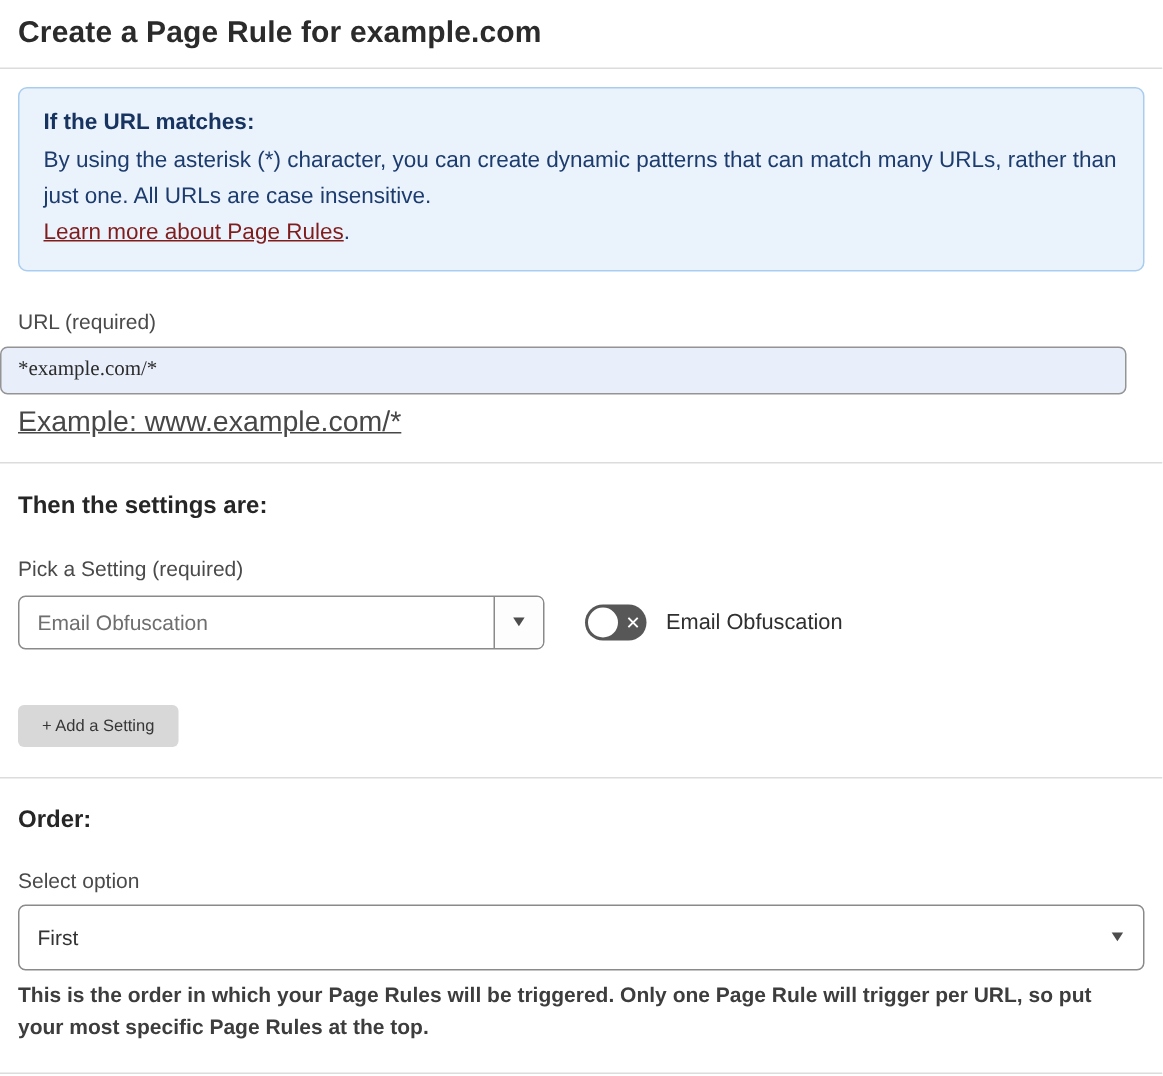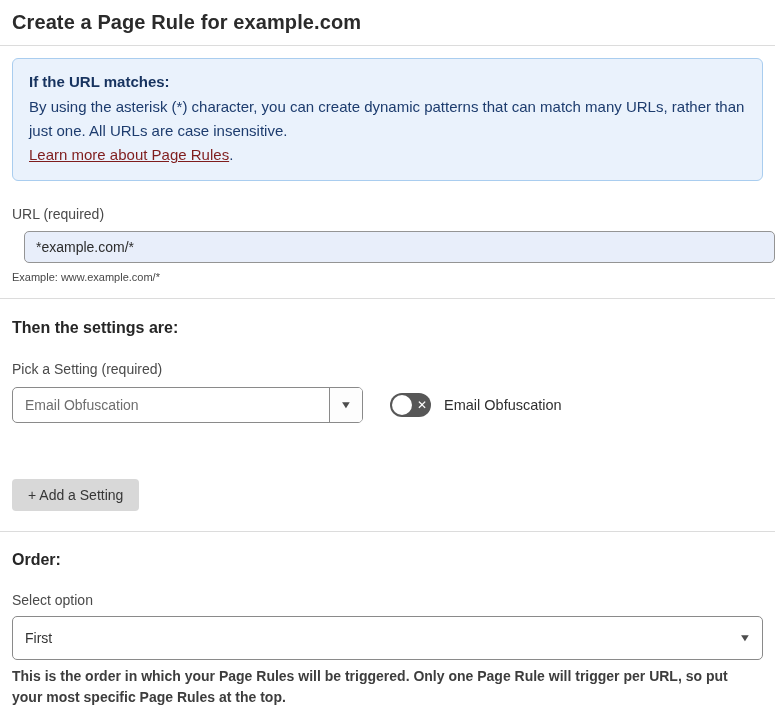--- a/index.html
+++ b/index.html
@@ -51,35 +51,36 @@
   
   .field-label {
     font-size: 14px;
     color: #4a4a4a;
     margin: 0 12px;
   }
   .url-label { margin-top: 25px; }
   .url-input {
     display: block;
     width: 751px;
-    margin: 9px 12px 0 24px;
+    margin: 9px 12px 0 0;
     height: 32px;
     background: #e8eefa;
     border: 1px solid #949494;
     border-radius: 5px;
     padding: 0 11px;
-    font-family: Liberation Sans, sans-serif;
+    font-family: Liberation Serif, serif;
     font-size: 14px;
     color: #2c2c2c;
     outline: none;
   }
   .helper-text {
-    font-size: 11px;
+    font-size: 19px;
     color: #474747;
     margin: 8px 12px 0 12px;
+    text-decoration: underline;
   }
   .div-url { margin-top: 15px; }
 
   .section-heading {
     font-size: 16px;
     font-weight: 700;
     color: #262626;
     margin: 20px 12px 0 12px;
   }
   .pick-label { margin-top: 24px; }
@@ -151,28 +152,28 @@
     font-size: 12px;
     font-weight: 700;
   }
   .toggle-label {
     font-size: 14.5px;
     color: #2f2f2f;
     margin-left: 13px;
   }
 
   .add-setting-btn {
-    margin: 56px 12px 0 12px;
+    margin: 37px 12px 0 12px;
     display: inline-block;
     background: #d8d8d8;
     color: #363636;
     border: none;
     border-radius: 4px;
     font-family: "Liberation Sans", "DejaVu Sans", sans-serif;
-    font-size: 14px;
+    font-size: 11px;
     padding: 8px 16px;
     cursor: pointer;
   }
   .div-settings { margin-top: 20px; }
 
   .order-heading { margin-top: 19px; }
   .order-label { margin-top: 23px; }
   .select {
     margin: 8px 12px 0 12px;
     width: 751px;

